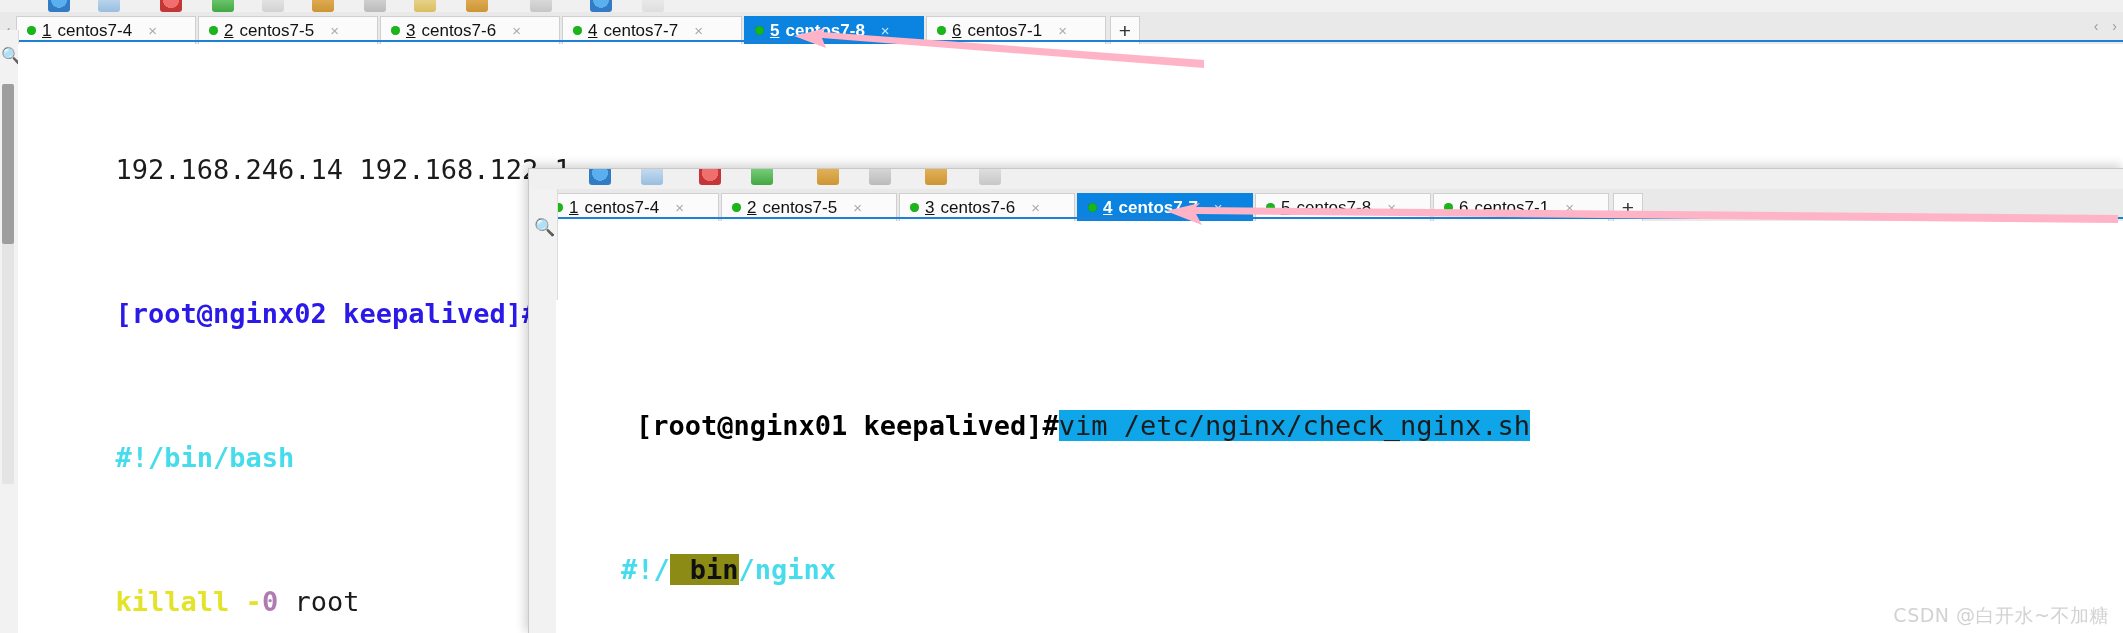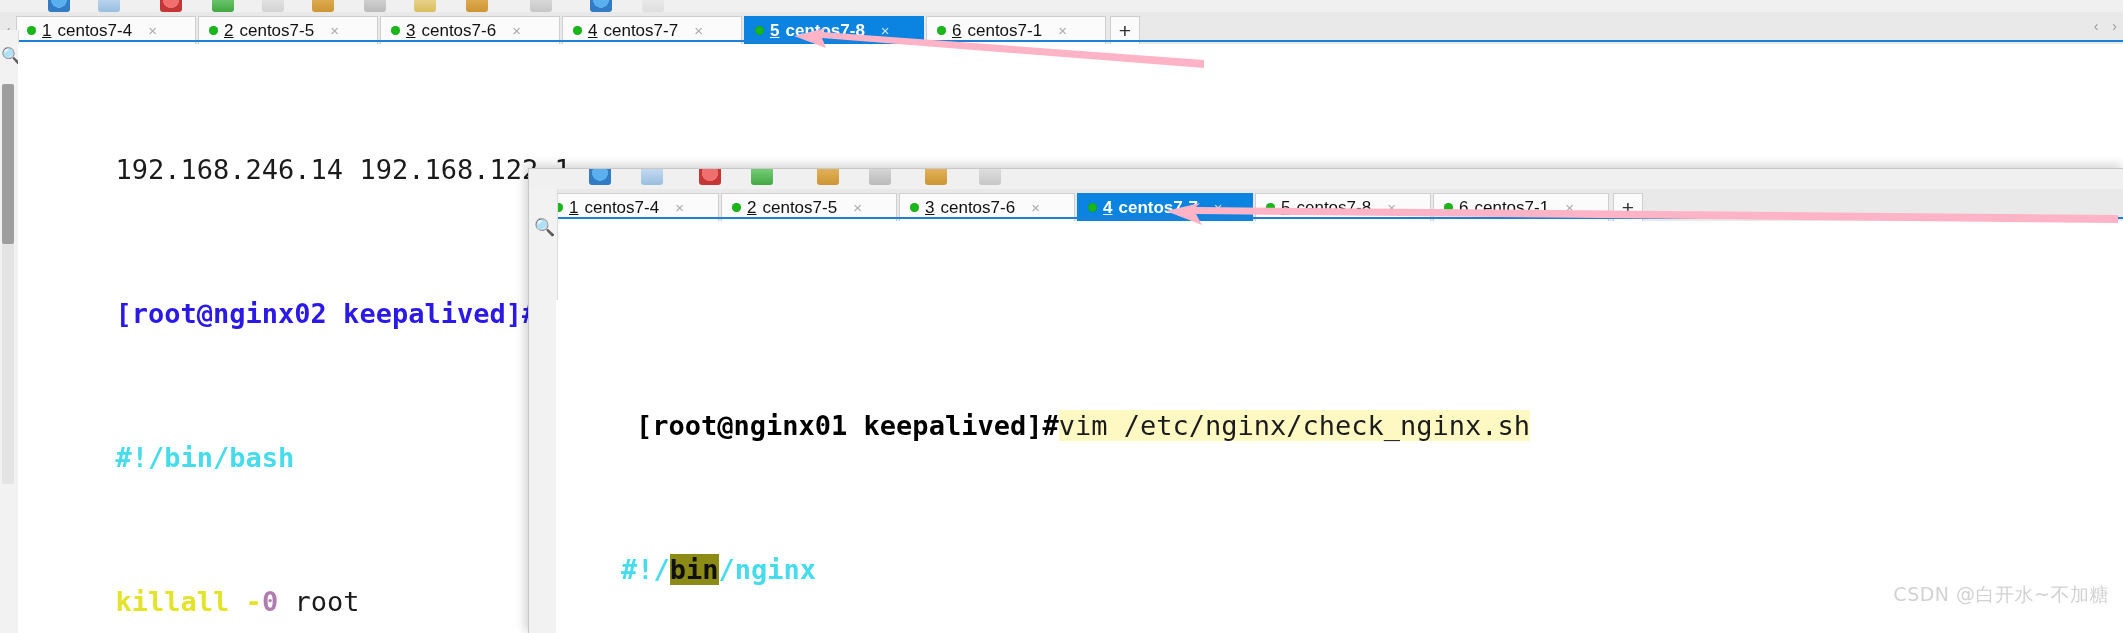--- a/index.html
+++ b/index.html
@@ -54,22 +54,22 @@
 
   .ln{position:relative;height:36px;}
 
   
   .c-plain   {color:#1b1b1b;}
   .c-prompt-b{color:#2a19e8;font-weight:bold;}
   .c-prompt-k{color:#000;font-weight:bold;margin-left:15px;}
   .c-cyan    {color:#46dcec;font-weight:bold;}
   .c-yellow  {color:#e3e32a;font-weight:bold;}
   .c-purple  {color:#b07bb0;font-weight:bold;}
-  .hl-pink   {background:#fef9c3;}
-  .hl-visual {background:#8b8b16;color:#0f0f0f;}
+  .hl-pink   {background:#0ea5e9;}
+  .hl-visual {background:#8b8b16;color:#0f0f0f;padding-left:20px;}
 
   
   .gutter{position:absolute;left:0;top:30px;width:18px;height:603px;background:#f2f2f2;border-right:1px solid #dcdcdc;}
   .gutter-mag{position:absolute;left:1px;top:16px;font-size:16px;color:#6b6b6b;}
   .scroll-track{position:absolute;left:2px;width:12px;background:#e4e4e4;border-radius:2px;}
   .scroll-thumb{position:absolute;left:2px;width:12px;background:#9e9e9e;border-radius:2px;}
 
   
   #front-window{
     position:absolute;left:528px;top:168px;width:1595px;height:465px;
@@ -81,21 +81,21 @@
   #front-tabbar{position:absolute;left:14px;top:20px;width:1581px;}
   #front-gutter{position:absolute;left:0;top:20px;width:28px;height:445px;background:#f2f2f2;border-right:1px solid #dcdcdc;}
   #front-close{position:absolute;left:7px;top:24px;font-size:18px;color:#555;}
   #front-mag{position:absolute;left:5px;top:48px;font-size:17px;color:#6b6b6b;}
 
   
   .arrow-svg{position:absolute;pointer-events:none;}
 
   
   #watermark{
-    position:absolute;right:14px;bottom:25px;
+    position:absolute;right:14px;bottom:4px;
     font-size:19px;color:#d2d2d2;font-family:"DejaVu Sans",sans-serif;
     letter-spacing:.5px;
   }
 </style>
 </head>
 <body>
 
 <div id="back-window">
 
   <div class="toolbar-strip">

